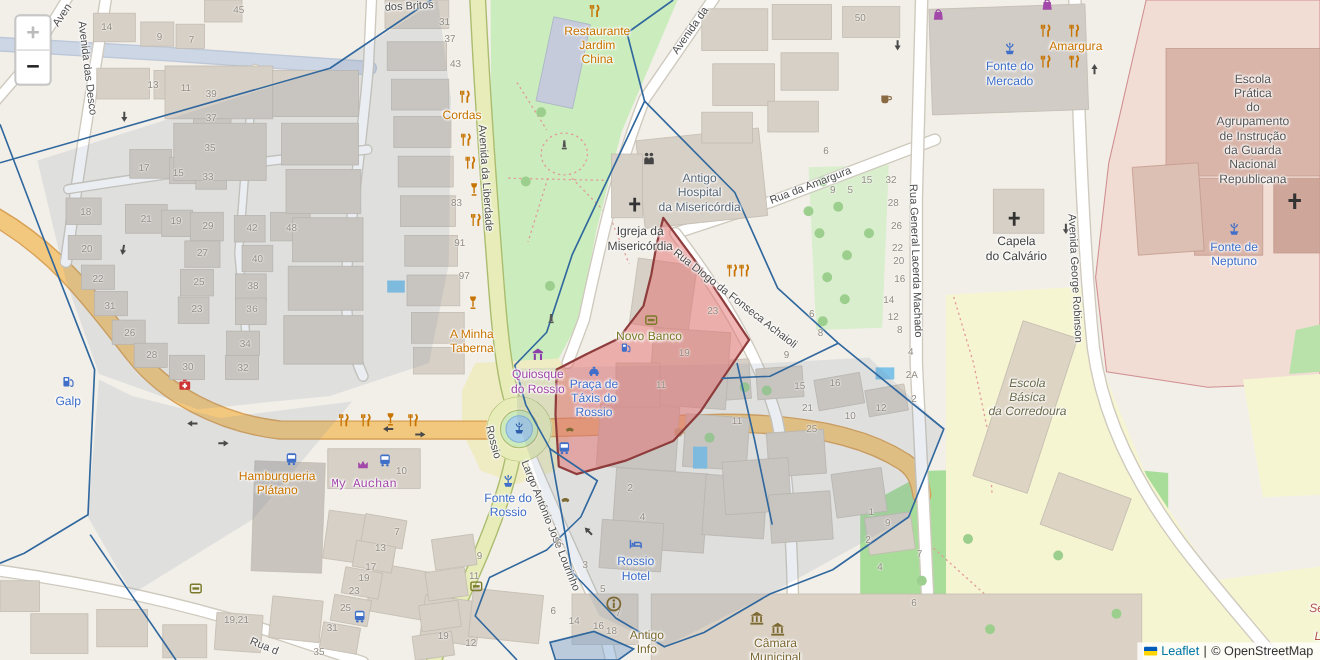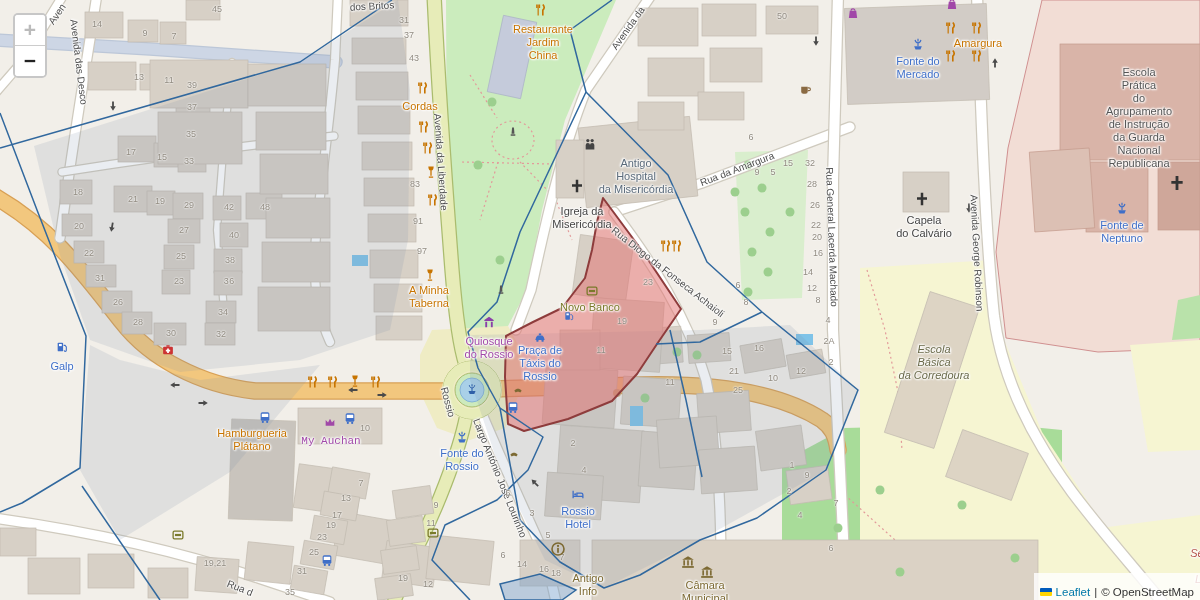--- a/index.html
+++ b/index.html
@@ -17,21 +17,21 @@
   .micon{position:absolute;transform:translate(-50%,-50%);line-height:0;}
   
   .lctrl{position:absolute;top:13px;left:13px;width:30px;background:#fff;
     border:2px solid rgba(0,0,0,.22);border-radius:5px;z-index:40;overflow:hidden;}
   .lctrl .zbtn{width:30px;height:30px;display:flex;align-items:center;justify-content:center;
     font-size:21px;font-weight:bold;color:#222;cursor:pointer;background:#fff;user-select:none;}
   .lctrl .zbtn.disabled{color:#bbb;}
   .lctrl .zbtn + .zbtn{border-top:1px solid #ccc;}
   
   .attr{position:absolute;right:0;bottom:0;background:rgba(255,255,255,.8);
-    padding:13px 6px 2px 6px;font-size:11.5px;color:#333;z-index:40;display:flex;align-items:center;gap:4px;}
+    padding:2px 6px 2px 6px;font-size:11.5px;color:#333;z-index:40;display:flex;align-items:center;gap:4px;}
   .attr a{text-decoration:none;}
   .attr .lflt{color:#0078A8;cursor:pointer;}
   .attr .osm{color:#333;cursor:pointer;}
   .flag{display:inline-block;width:12px;height:8px;border-radius:1px;
     background:linear-gradient(to bottom,#005BBB 0 50%,#FFD500 50% 100%);}
 </style>
 </head>
 <body>
 
 <div id="map">
@@ -254,21 +254,21 @@
       <div class="slabel" style="left: 668px; top: 272px; transform: translate(-50%, -50%) rotate(38deg);">Rua Diogo da Fonseca Achaioli</div>
       <div class="slabel" style="left: 832px; top: 237px; transform: translate(-50%, -50%) rotate(88deg);">Rua General Lacerda Machado</div>
       <div class="slabel" style="left: 977px; top: 253px; transform: translate(-50%, -50%) rotate(87deg);">Avenida George Robinson</div>
       <div class="slabel" style="left: 448px; top: 402px; transform: translate(-50%, -50%) rotate(75deg);">Rossio</div>
       <div class="slabel" style="left: 500px; top: 478px; transform: translate(-50%, -50%) rotate(68deg);">Largo António José Lourinho</div>
       <div class="slabel" style="left: 240px; top: 588px; transform: translate(-50%, -50%) rotate(22deg);">Rua d</div>
       <div class="plabel" style="left: 543px; top: 42px; color: rgb(199, 116, 0);">Restaurante
 Jardim
 China</div>
       <div class="plabel" style="left: 420px; top: 106px; color: rgb(199, 116, 0);">Cordas</div>
-      <div class="plabel" style="left: 429px; top: 297px; color: rgb(199, 116, 0);">A Minha
+      <div class="plabel" style="left: 429px; top: 311px; color: rgb(199, 116, 0);">A Minha
 Taberna</div>
       <div class="plabel" style="left: 252px; top: 440px; color: rgb(199, 116, 0);">Hamburgueria
 Plátano</div>
       <div class="plabel" style="left: 978px; top: 43px; color: rgb(199, 116, 0);">Amargura</div>
       <div class="plabel" style="left: 331px; top: 441px; color: rgb(161, 72, 168); font-family: Liberation Mono, monospace;">My Auchan</div>
       <div class="plabel" style="left: 489px; top: 348px; color: rgb(161, 72, 168);">Quiosque
 do Rossio</div>
       <div class="plabel" style="left: 540px; top: 363px; color: rgb(63, 111, 200);">Praça de
 Táxis do
 Rossio</div>

